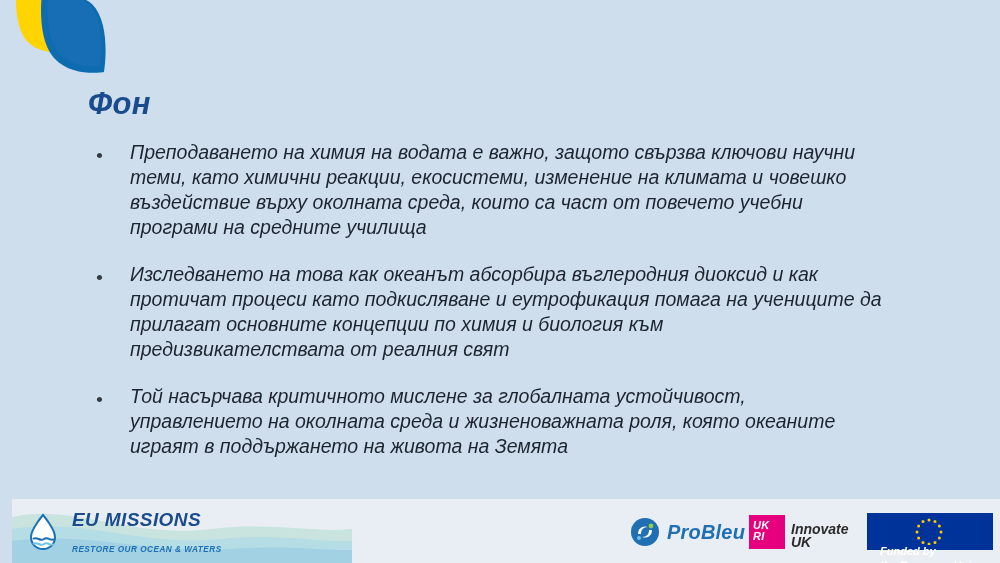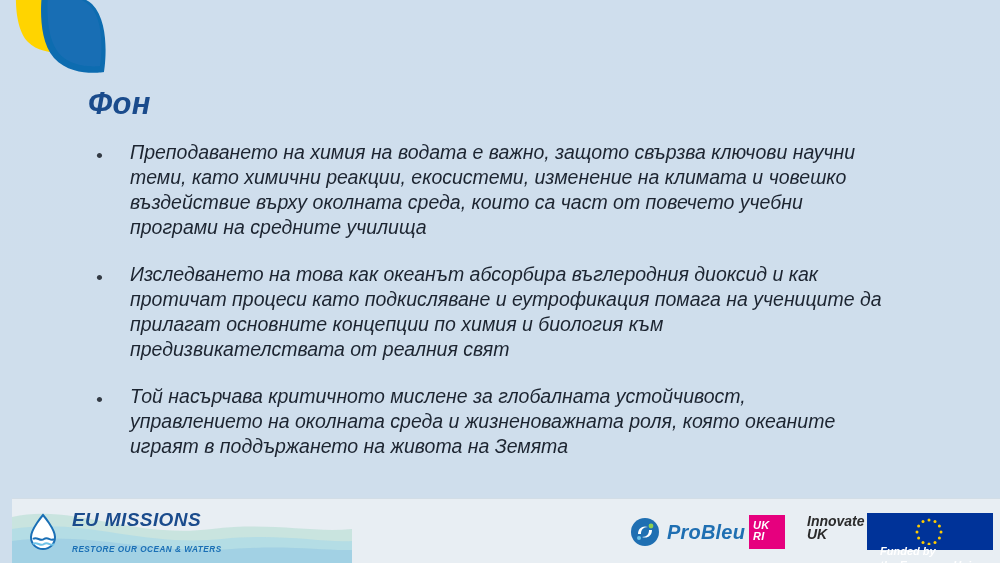--- a/index.html
+++ b/index.html
@@ -136,22 +136,22 @@
     color: #1f6fb2;
     letter-spacing: 0.2px;
   }
 
   
   .innovate {
     position: absolute;
     left: 737px;
     bottom: 14px;
     display: flex;
-    align-items: flex-start;
-    gap: 22px;
+    align-items: flex-end;
+    gap: 6px;
   }
   .ukri-box {
     width: 36px;
     height: 34px;
     background: #e6007e;
     color: #ffffff;
     font-size: 11px;
     font-weight: bold;
     line-height: 11px;
     padding: 5px 4px 0 4px;

